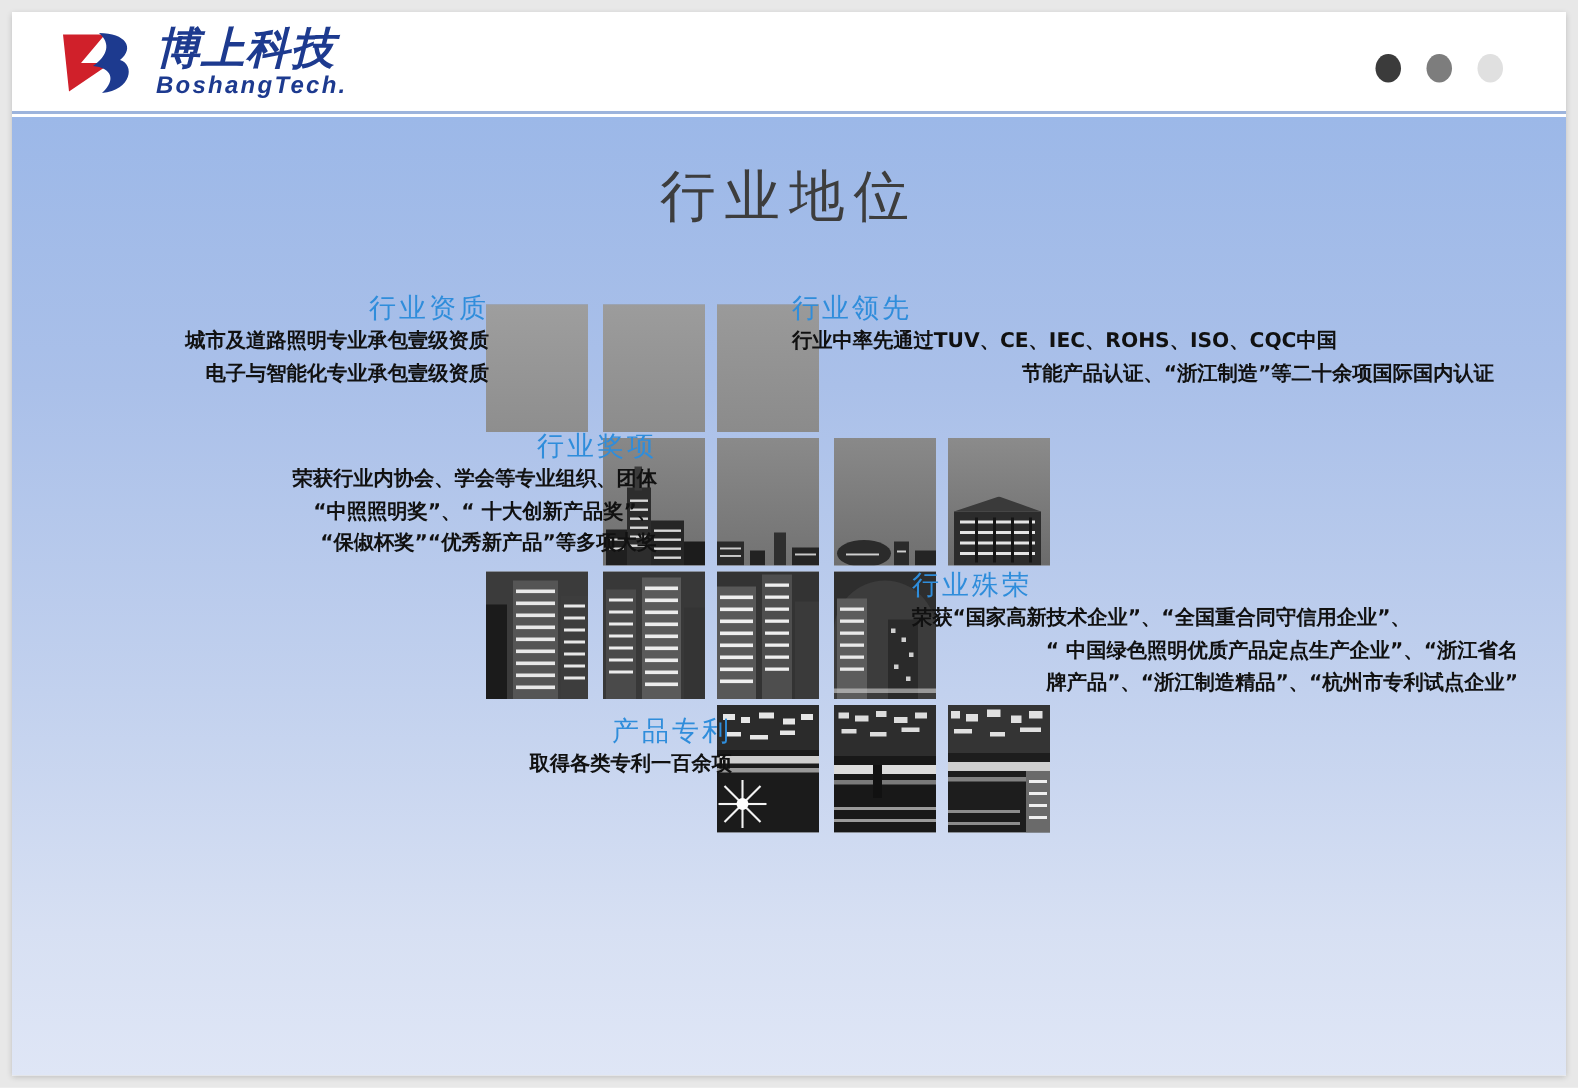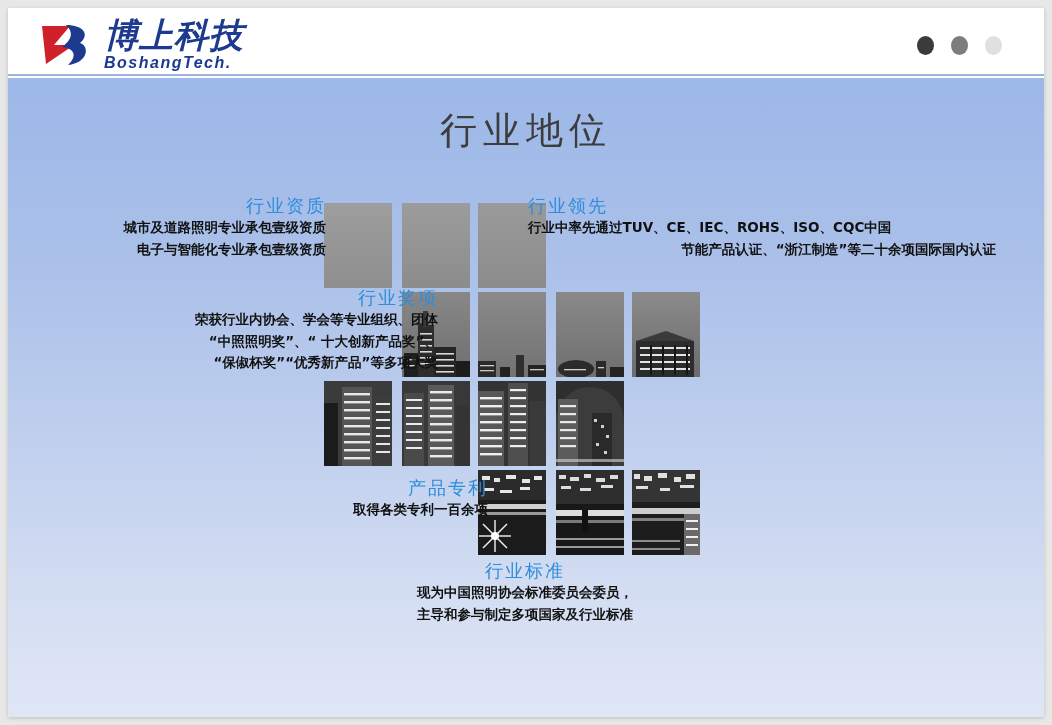--- a/index.html
+++ b/index.html
@@ -15,21 +15,21 @@
   .header{
     position:absolute;left:0;top:0;width:100%;height:68px;
     background:#ffffff;border-bottom:2px solid #9db4dc;
     box-sizing:border-box;
   }
   .logo{position:absolute;left:32px;top:10px;display:flex;align-items:center;}
   .logo-mark{position:relative;width:56px;height:46px;margin-right:8px;}
   .logo-text{display:flex;flex-direction:column;line-height:1;}
   .logo-cn{
     font-family:"DejaVu Sans","Liberation Sans",sans-serif;
-    font-size:34px;font-weight:bold;color:#1d3a8f;letter-spacing:1px;
+    font-size:29px;font-weight:bold;color:#1d3a8f;letter-spacing:1px;
     font-style:italic;
   }
   .logo-en{
     font-family:"Liberation Sans",sans-serif;
     font-size:16px;font-weight:bold;color:#1d3a8f;letter-spacing:1.5px;
     margin-top:3px;font-style:italic;
   }
   .dots{position:absolute;right:42px;top:28px;display:flex;gap:17px;}
   .dot{width:17px;height:19px;border-radius:50%;}
   .dot.d1{background:#3b3b3b;}
@@ -397,30 +397,31 @@
 
     <div class="block ta-r" id="blk-awards">
       <div class="blk-head">行业奖项</div>
       <div class="blk-body">
         <div>荣获行业内协会、学会等专业组织、团体</div>
         <div>“中照照明奖”、“ 十大创新产品奖”、</div>
         <div>“保俶杯奖”“优秀新产品”等多项大奖</div>
       </div>
     </div>
 
+    <div class="block ta-l" id="blk-honors">
+      <div class="blk-head">行业殊荣</div>
+      <div class="blk-body">
+        <div class="ta-l">荣获“国家高新技术企业”、“全国重合同守信用企业”、</div>
+        <div class="ta-r">“ 中国绿色照明优质产品定点生产企业”、“浙江省名</div>
+        <div class="ta-r">牌产品”、“浙江制造精品”、“杭州市专利试点企业”</div>
+      </div>
+    </div>
 
     <div class="block ta-r" id="blk-patent">
       <div class="blk-head">产品专利</div>
       <div class="blk-body">
         <div>取得各类专利一百余项</div>
       </div>
     </div>
 
-    <div class="block ta-c" id="blk-standard">
-      <div class="blk-head">行业标准</div>
-      <div class="blk-body">
-        <div>现为中国照明协会标准委员会委员，</div>
-        <div>主导和参与制定多项国家及行业标准</div>
-      </div>
-    </div>
 
   </div>
 </div>
 
 </body></html>

